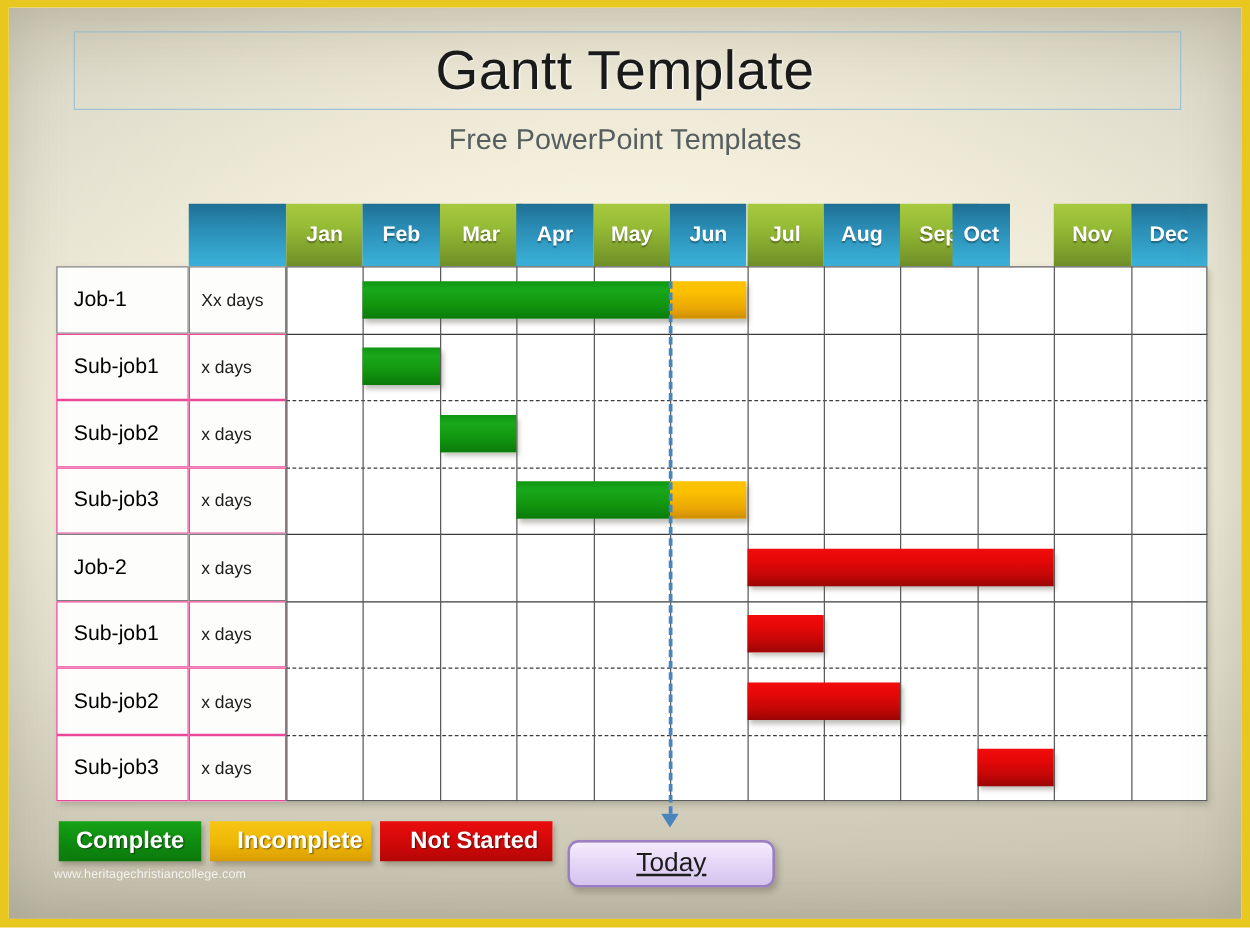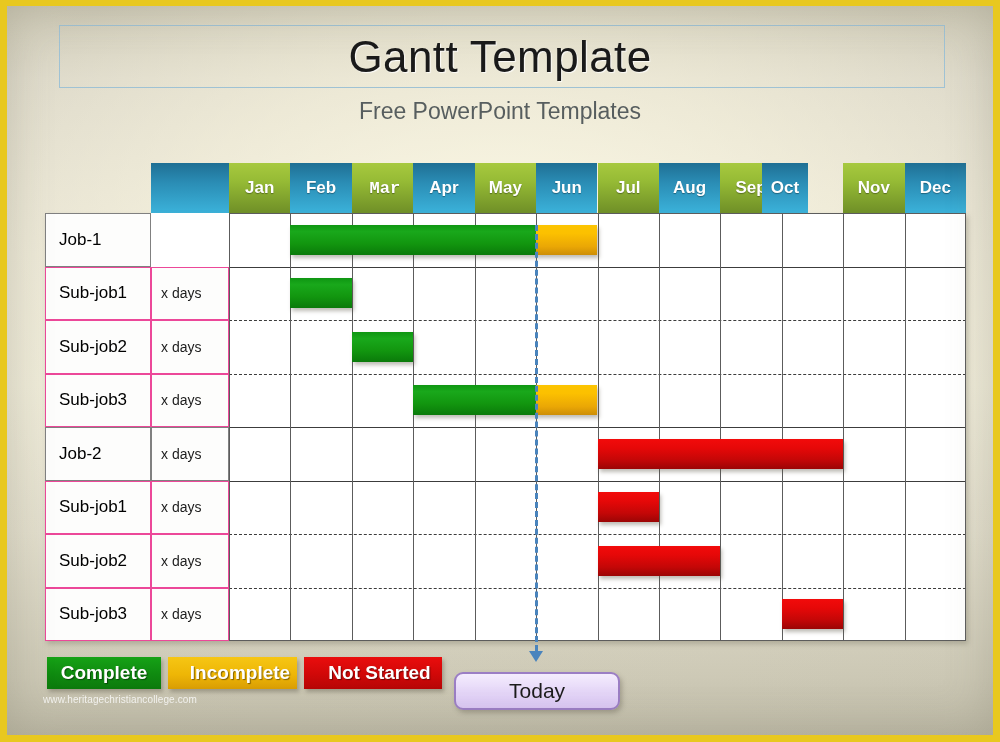--- a/index.html
+++ b/index.html
@@ -224,35 +224,36 @@
 
   <div class="title-frame"></div>
   <div class="title-text">Gantt Template</div>
   <div class="subtitle-text">Free PowerPoint Templates</div>
 
   <div id="gantt">
     <div id="header-row">
         <div class="hdr blue" style="left: 106px; width: 78px;"></div>
         <div class="hdr green" style="left: 184px; width: 61.4167px;">Jan</div>
         <div class="hdr blue" style="left: 245.417px; width: 61.4167px;">Feb</div>
-        <div class="hdr green" style="left: 306.833px; width: 66px; font-family: Liberation Mono, monospace;">Mar</div>
+        <div class="hdr green" style="left: 306.833px; width: 66px;">Mar</div>
         <div class="hdr blue" style="left: 368.25px; width: 61.4167px;">Apr</div>
         <div class="hdr green" style="left: 429.667px; width: 61.4167px;">May</div>
         <div class="hdr blue" style="left: 491.083px; width: 61.4167px;">Jun</div>
         <div class="hdr green" style="left: 552.5px; width: 61.4167px;">Jul</div>
         <div class="hdr blue" style="left: 613.917px; width: 61.4167px;">Aug</div>
         <div class="hdr green" style="left: 675.333px; width: 61.4167px;">Sep</div>
         <div class="hdr blue" style="left: 717px; width: 46px;">Oct</div>
         <div class="hdr green" style="left: 798.167px; width: 61.4167px;">Nov</div>
         <div class="hdr blue" style="left: 859.583px; width: 61.4167px;">Dec</div>
       </div>
     <div class="grid" id="grid">
       <div id="rows">
           <div class="row job" style="top: 0px;">
             <div class="cell-name">Job-1</div>
+            <div class="cell-days">Xx days</div>
           </div>
           <div class="row sub" style="top: 53.5px;">
             <div class="cell-name">Sub-job1</div>
             <div class="cell-days">x days</div>
           </div>
           <div class="hline" style="top: 53.5px;"></div>
           <div class="row sub" style="top: 107px;">
             <div class="cell-name">Sub-job2</div>
             <div class="cell-days">x days</div>
           </div>
@@ -308,21 +309,21 @@
           <div class="bar red" style="left: 552.5px; width: 122.833px; top: 332.75px;"></div>
           <div class="bar red" style="left: 736.75px; width: 61.4167px; top: 386.25px;"></div>
         </div>
       <div class="plot-border"></div>
     </div>
   </div>
 
   <div id="today-group">
       <div class="today-line" style="left: 528.083px; top: 218.75px; height: 426.25px;"></div>
       <div class="today-arrow" style="left: 522.083px; top: 645px;"></div>
-      <div class="today-box" style="left: 447.083px; top: 666px; width: 166px; height: 38px;">Today</div>
+      <div class="today-box" style="left: 447.083px; top: 666px; width: 166px; height: 38px; text-decoration: underline;">Today</div>
     </div>
   <div id="legend-group">
       <div class="legend-btn green" style="left: 40px; top: 651px; width: 114px;">Complete</div>
       <div class="legend-btn orange" style="left: 161px; top: 651px; width: 129px;">Incomplete</div>
       <div class="legend-btn red" style="left: 297px; top: 651px; width: 138px; padding-left: 13px;">Not Started</div>
     </div>
 
   <div class="watermark">www.heritagechristiancollege.com</div>
 </div>
 

